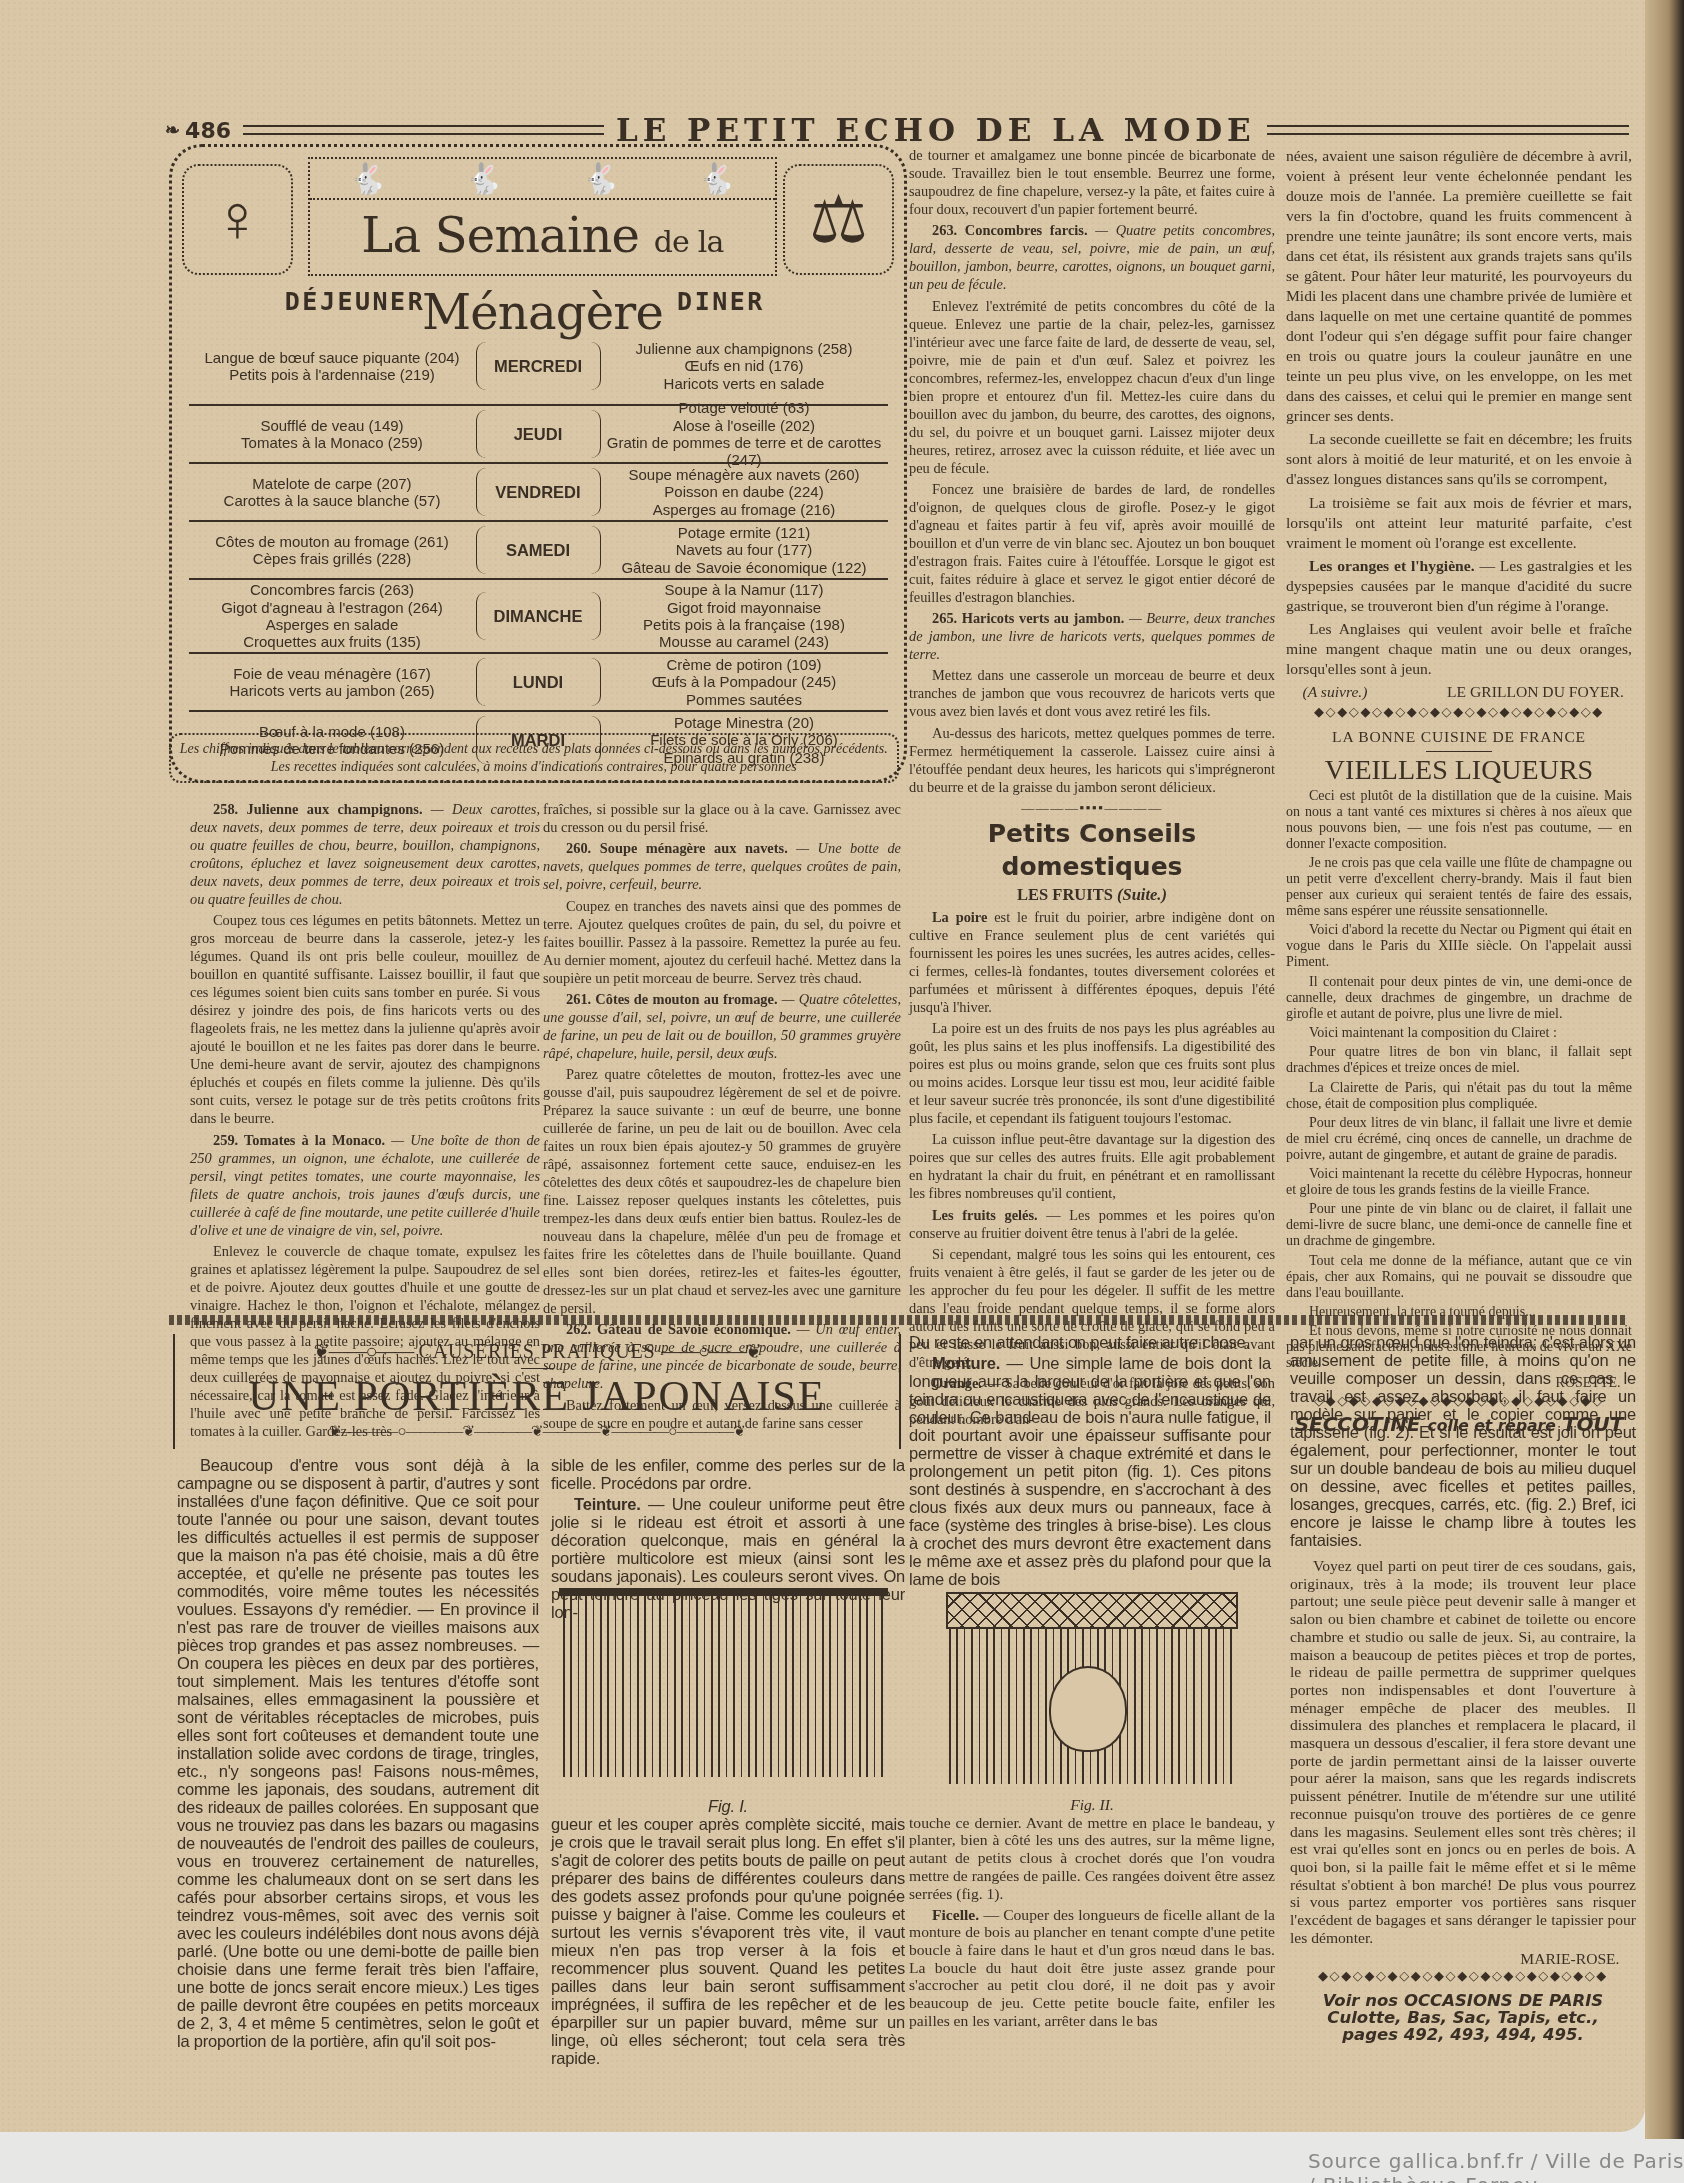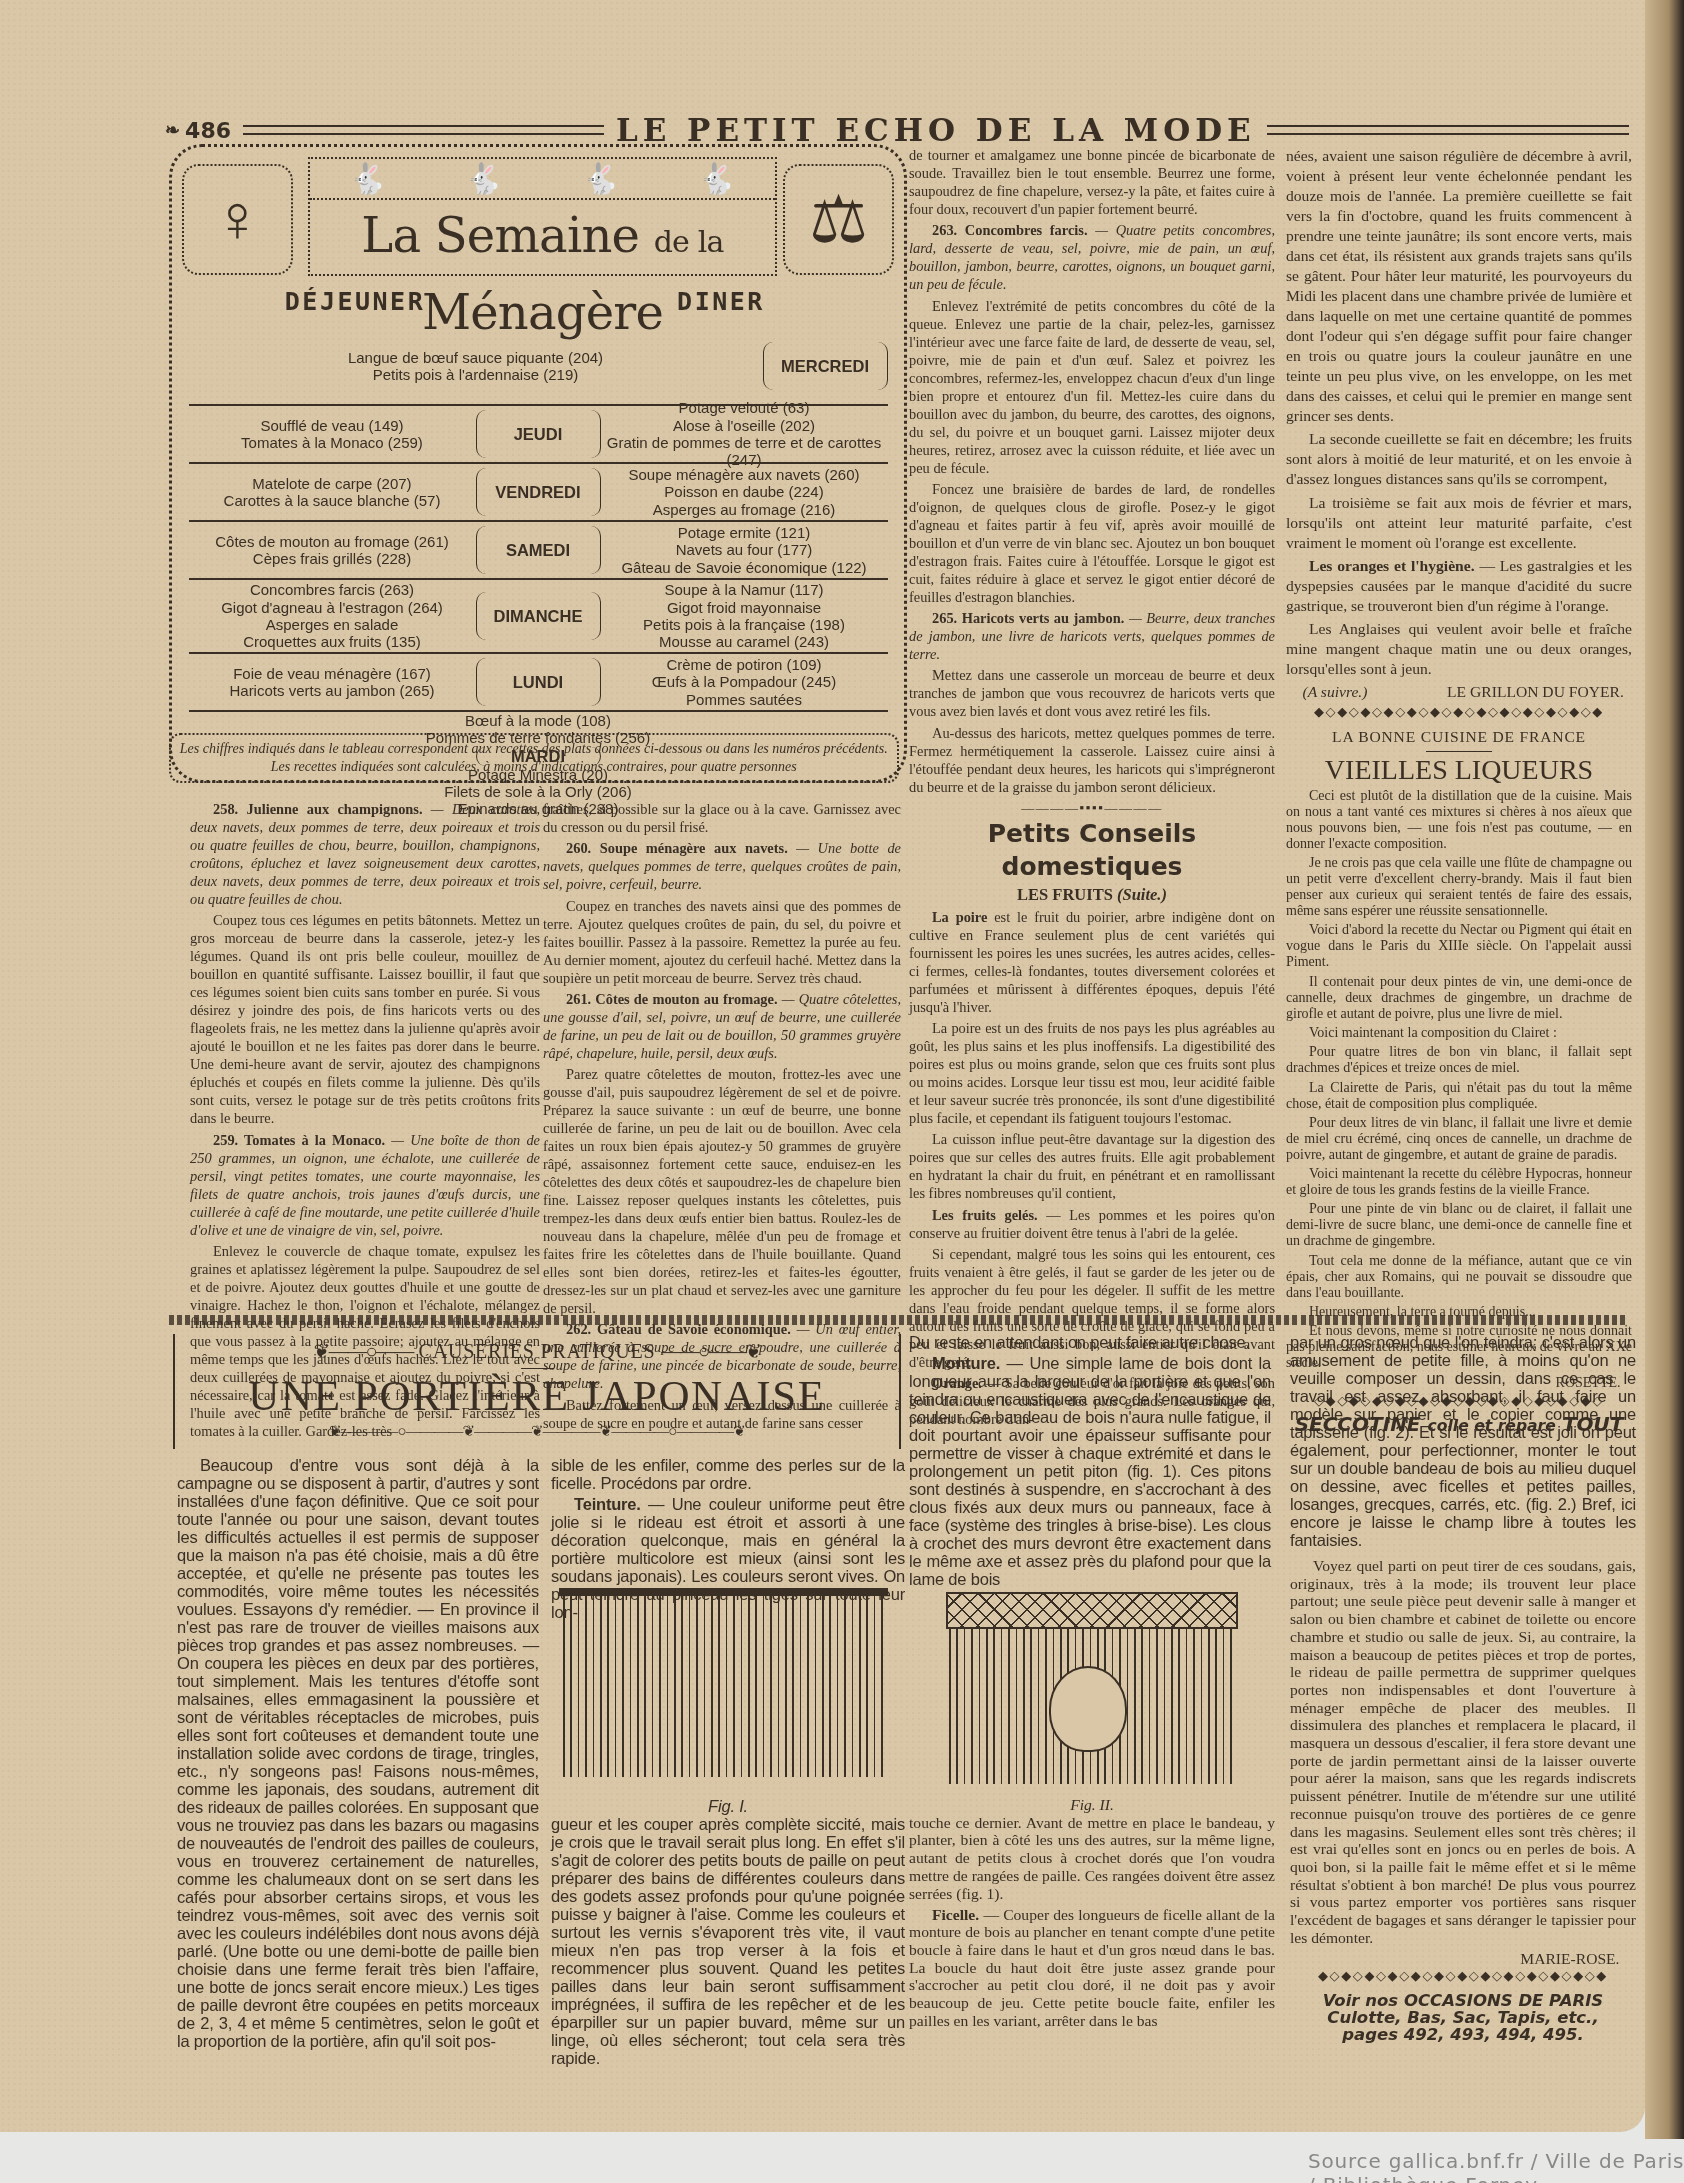--- a/index.html
+++ b/index.html
@@ -21,21 +21,21 @@
   .menu{position:absolute;left:169px;top:144px;width:732px;height:633px;border:3.3px dotted #3a2f24;border-radius:33px;}
   .menu .titlebox{position:absolute;left:136px;top:10px;width:465px;height:115px;border:2.5px dotted #3a2f24;}
   .menu .titlebox .hares{height:39px;border-bottom:2.5px dotted #3a2f24;display:flex;justify-content:space-around;align-items:center;font-size:30px;}
   .menu .titlebox .title{text-align:center;font-family:"DejaVu Serif",serif;font-size:48px;line-height:71px;letter-spacing:-0.8px;}
   .menu .titlebox .title small{font-size:30px;}
   .menu .fig{position:absolute;top:16.5px;width:107px;height:107px;border:2.5px dotted #3a2f24;border-radius:16.5px;display:flex;align-items:center;justify-content:center;font-size:66px;}
   .menu .heads{position:absolute;top:140px;left:0;width:100%;display:flex;font-family:"DejaVu Sans Mono",monospace;font-weight:bold;font-size:25px;letter-spacing:2.5px;}
   .menu .heads div{flex:1;text-align:center;}
   .menu .rows{position:absolute;left:16.5px;top:181px;width:699px;}
   .row{display:flex;align-items:center;border-bottom:2.5px solid #3a2f24;height:56px;}
-  .row:last-child{border-bottom:none;flex-direction:column;}
+  .row:last-child{border-bottom:none;}
   .row .l,.row .r{flex:1;text-align:center;font-size:15px;line-height:17.3px;font-family:"Liberation Sans",sans-serif;}
   .row .d{width:123px;text-align:center;font-family:"Liberation Sans",sans-serif;font-weight:bold;font-size:16.5px;border-left:1.6px solid #3a2f24;border-right:1.6px solid #3a2f24;height:48px;display:flex;align-items:center;justify-content:center;border-radius:10px;}
   .menu .note{position:absolute;left:-3.3px;bottom:-3.3px;width:726px;border:2.5px dotted #3a2f24;border-radius:11.5px;padding:5px 0;text-align:center;font-style:italic;font-size:14px;line-height:18px;}
   .h2{text-align:center;font-weight:bold;}
   .sep{text-align:center;letter-spacing:1.6px;font-size:13px;overflow:hidden;white-space:nowrap;}
   .wavy{position:absolute;height:10px;background:repeating-linear-gradient(90deg,#3a2f24 0 5px,transparent 5px 8.2px);opacity:.8;}
   .figure{position:absolute;border:none;}
   .curtain{position:absolute;background:repeating-linear-gradient(90deg,#3a2f24 0 1.6px,transparent 1.6px 7.4px);}
   .ad{font-family:"DejaVu Sans",sans-serif;font-weight:bold;font-style:italic;text-align:center;}
 </style>
@@ -72,20 +72,25 @@
       <div>DINER</div>
     </div>
 
     <div class="rows">
       <div class="row" style="height:76px;">
         <div class="l">
             <div>Langue de bœuf sauce piquante (204)</div>
             <div>Petits pois à l'ardennaise (219)</div>
           </div>
         <div class="d">MERCREDI</div>
+        <div class="r">
+            <div>Julienne aux champignons (258)</div>
+            <div>Œufs en nid (176)</div>
+            <div>Haricots verts en salade</div>
+          </div>
       </div>
       <div class="row">
         <div class="l">
             <div>Soufflé de veau (149)</div>
             <div>Tomates à la Monaco (259)</div>
           </div>
         <div class="d">JEUDI</div>
         <div class="r">
             <div>Potage velouté (63)</div>
             <div>Alose à l'oseille (202)</div>

